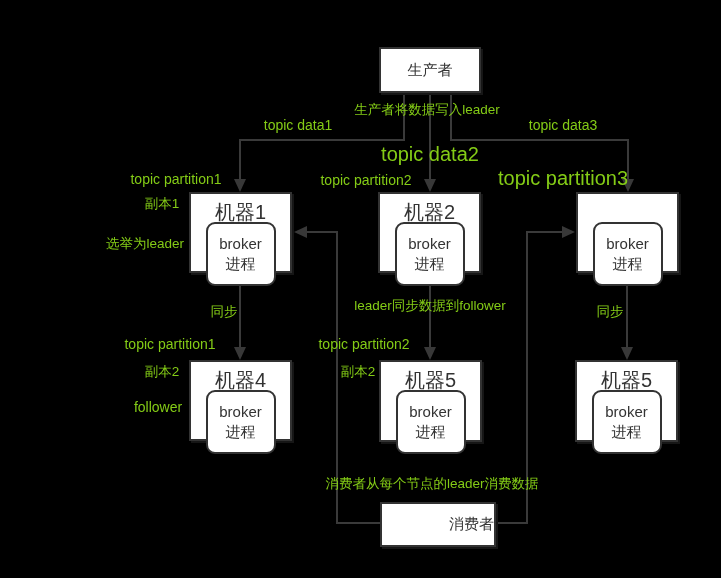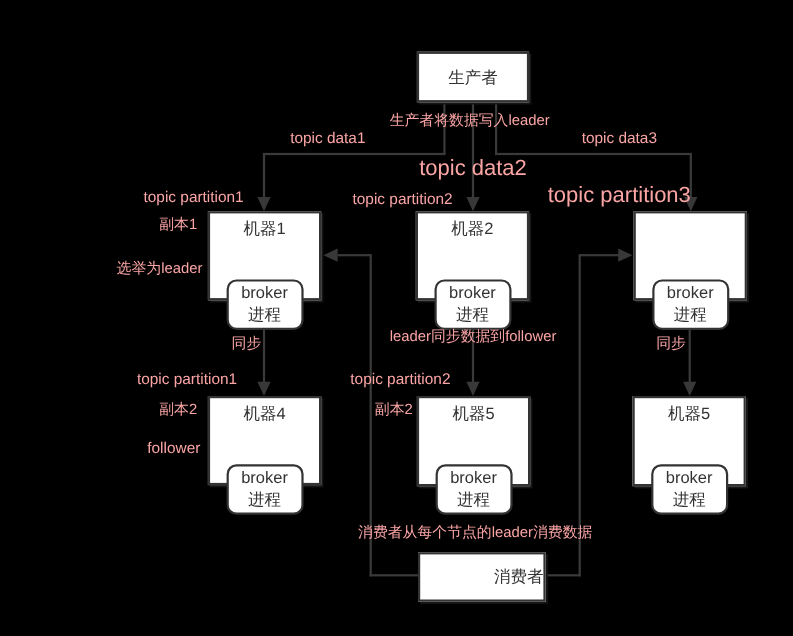--- a/index.html
+++ b/index.html
@@ -27,45 +27,44 @@
   .consumer { left:380px; top:502px; width:116px; height:45px;justify-content:flex-end; }
   .machine  { width:103px; height:81px; }
   .m1 { left:189px; top:192px; }
   .m2 { left:378px; top:192px; }
   .m3 { left:576px; top:192px; }
   .m4 { left:189px; top:360px; }
   .m5 { left:379px; top:360px; height:82px; }
   .m6 { left:575px; top:360px; height:82px; }
   .machine-title {
     position:absolute; top:5px; left:0; right:0;
-    text-align:center; font-size:15px; color:#333333;
+    text-align:center; font-size:20px; color:#333333;
   }
   .broker-box {
     position:absolute; left:50%; top:28px;
     transform:translateX(-50%);
-    width:70px; height:46px;
+    width:70px; height:64px;
     border:2px solid #333333; border-radius:9px;
     box-sizing:border-box;
     display:flex; flex-direction:column;
     align-items:center; justify-content:center;
     font-size:15px; line-height:20px; color:#333333;
     background:#ffffff;
-    margin-top:32px;
   }
   
   .line { position:absolute; background:#3a3a3a; }
   .arr  { position:absolute; width:0; height:0; }
   .arr-down  { border-left:6px solid transparent; border-right:6px solid transparent; border-top:13px solid #383838; }
   .arr-left  { border-top:6px solid transparent; border-bottom:6px solid transparent; border-right:13px solid #383838; }
   .arr-right { border-top:6px solid transparent; border-bottom:6px solid transparent; border-left:13px solid #383838; }
   
   .lbl {
     position:absolute;
     transform:translate(-50%,-50%);
-    color:#fca5a5; font-size:13.5px;
+    color:#84cc16; font-size:13.5px;
     white-space:nowrap;
   }
 </style>
 </head>
 <body>
 
 <div class="canvas">
 
   <div class="line" style="left:403px; top:93px; width:2px; height:47px;"></div>
   <div class="line" style="left:239px; top:139px; width:166px; height:2px;"></div>

